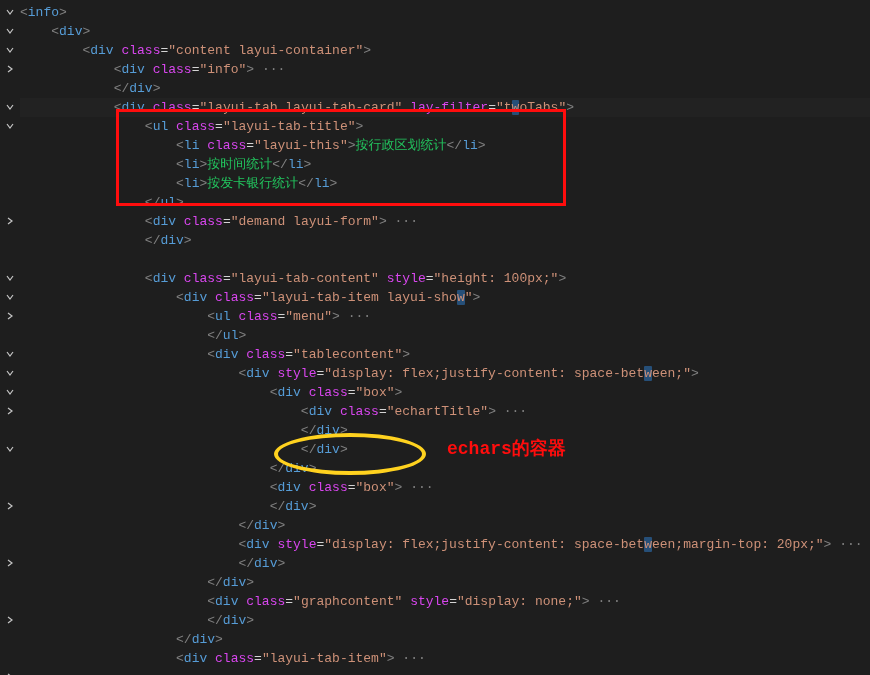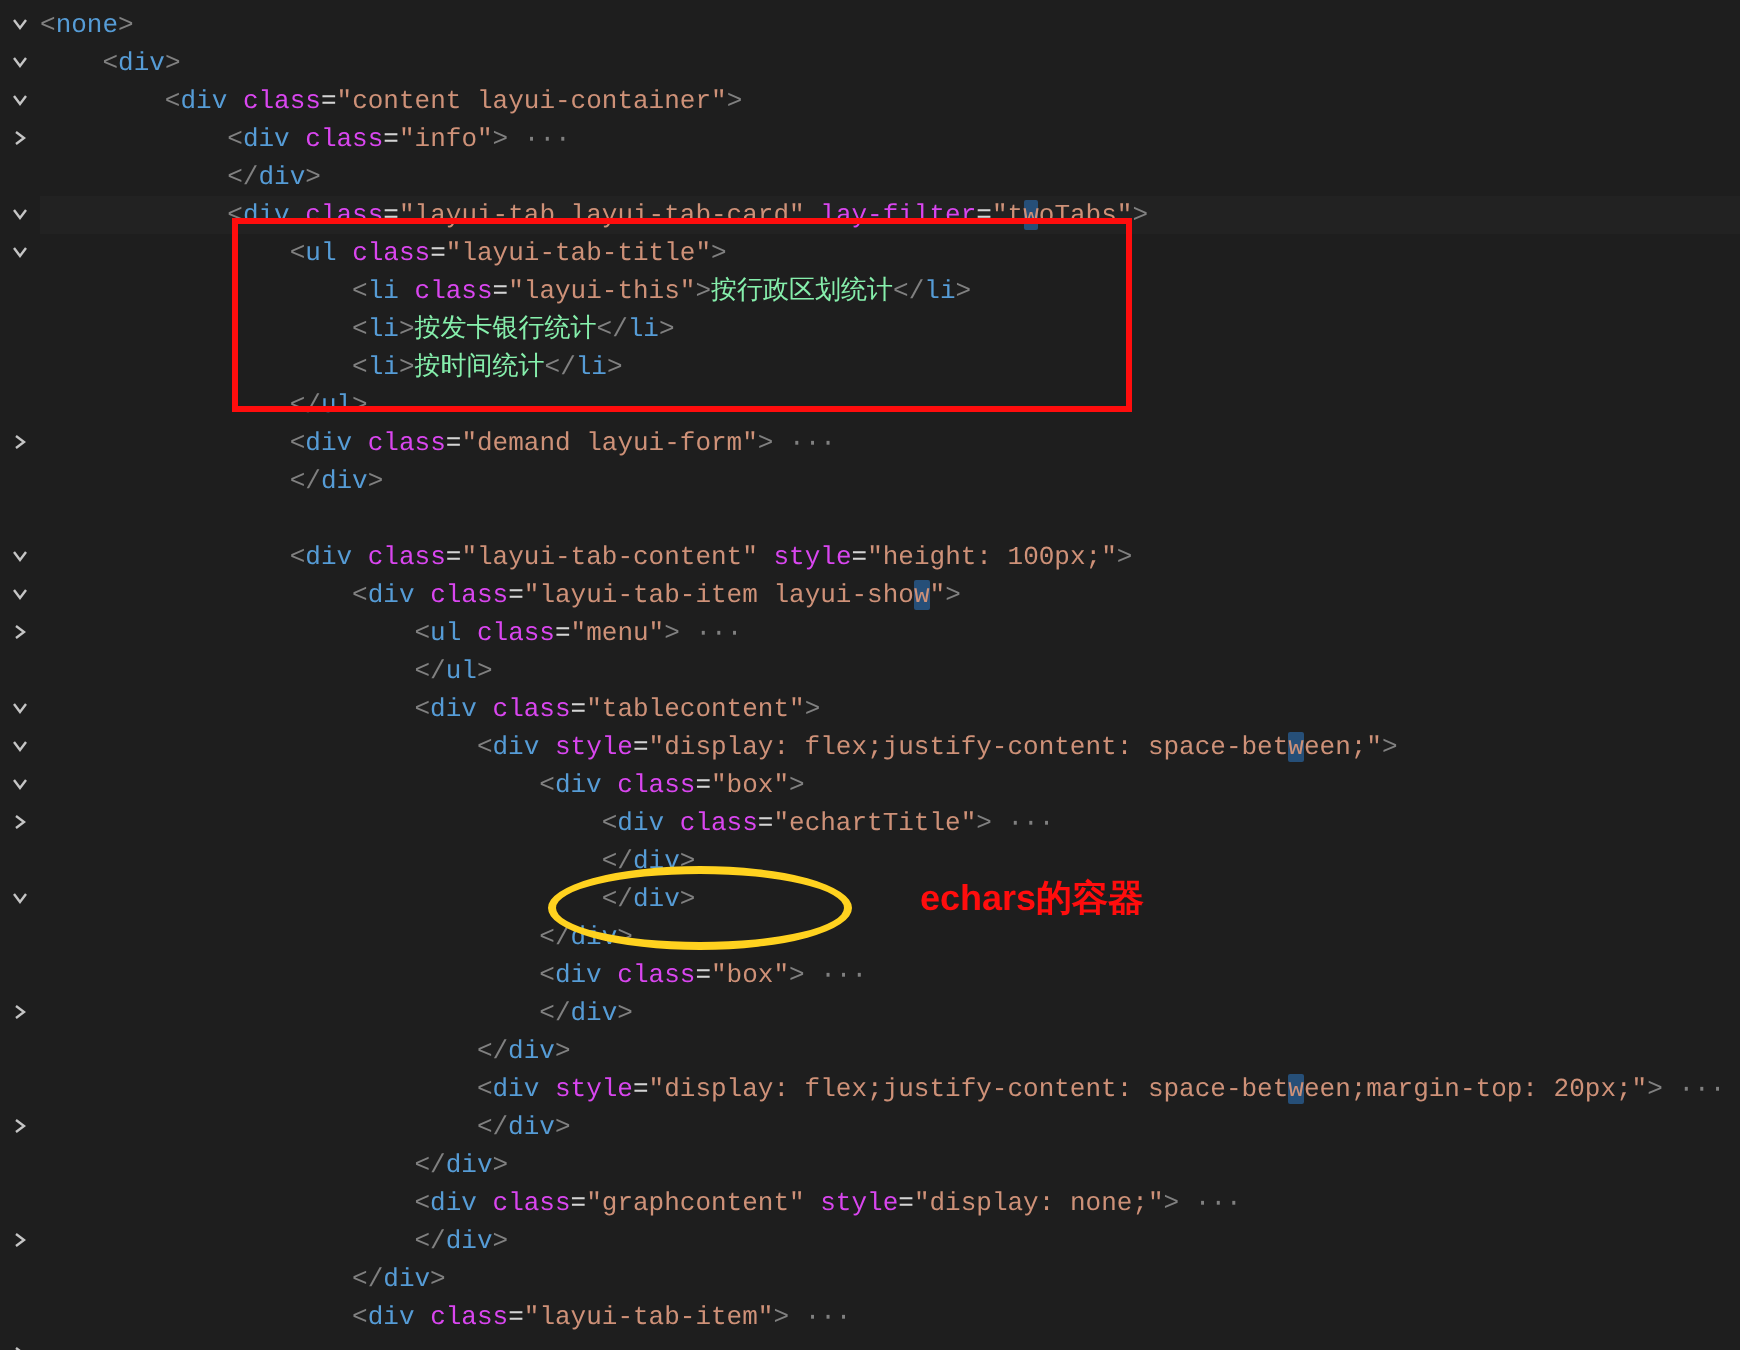--- a/index.html
+++ b/index.html
@@ -21,21 +21,21 @@
   }
   .line {
     white-space: pre;
     height: 19px;
   }
   .tag  { color: #569cd6; }
   .brk  { color: #808080; }
   .attr { color: #d946ef; }
   .str  { color: #ce9178; }
   .eq   { color: #d4d4d4; }
-  .txt  { color: #86efac; }
+  .txt  { color: #22c55e; }
   .fold { color: #808080; }
   .pad  { display:inline-block; }
   .caret {
     position:absolute; left:6px; width:8px; height:8px;
     display:inline-flex; align-items:center; justify-content:center;
   }
   .caret svg { width:8px; height:8px; }
   .hl { background:#264f78; border-radius:1px; }
 
   
@@ -63,21 +63,21 @@
     font-weight:600;
     color:#ff0d0d;
     pointer-events:none;
     z-index:6;
   }
 </style>
 </head>
 <body>
 
 <div class="editor" id="editor">
-    <div class="line"><span class="pad"></span><span class="brk">&lt;</span><span class="tag">none</span><span class="brk">&gt;</span></div>
+    <div class="line"><span class="pad"></span><span class="brk">&lt;</span><span class="tag">info</span><span class="brk">&gt;</span></div>
     <span class="caret" style="top: 8px;">
       <svg viewBox="0 0 8 8">
         <path d="M1 2 L4 6 L7 2" stroke="#c5c5c5" stroke-width="1.2" fill="none"></path>
       </svg>
     </span>
     <div class="line"><span class="pad">    </span><span class="brk">&lt;</span><span class="tag">div</span><span class="brk">&gt;</span></div>
     <span class="caret" style="top: 27px;">
       <svg viewBox="0 0 8 8">
         <path d="M1 2 L4 6 L7 2" stroke="#c5c5c5" stroke-width="1.2" fill="none"></path>
       </svg>
@@ -101,22 +101,22 @@
         <path d="M1 2 L4 6 L7 2" stroke="#c5c5c5" stroke-width="1.2" fill="none"></path>
       </svg>
     </span>
     <div class="line"><span class="pad">                </span><span class="brk">&lt;</span><span class="tag">ul</span> <span class="attr">class</span><span class="eq">=</span><span class="str">"layui-tab-title"</span><span class="brk">&gt;</span></div>
     <span class="caret" style="top: 122px;">
       <svg viewBox="0 0 8 8">
         <path d="M1 2 L4 6 L7 2" stroke="#c5c5c5" stroke-width="1.2" fill="none"></path>
       </svg>
     </span>
     <div class="line"><span class="pad">                    </span><span class="brk">&lt;</span><span class="tag">li</span> <span class="attr">class</span><span class="eq">=</span><span class="str">"layui-this"</span><span class="brk">&gt;</span><span class="txt">按行政区划统计</span><span class="brk">&lt;/</span><span class="tag">li</span><span class="brk">&gt;</span></div>
+    <div class="line"><span class="pad">                    </span><span class="brk">&lt;</span><span class="tag">li</span><span class="brk">&gt;</span><span class="txt">按时间统计</span><span class="brk">&lt;/</span><span class="tag">li</span><span class="brk">&gt;</span></div>
     <div class="line"><span class="pad">                    </span><span class="brk">&lt;</span><span class="tag">li</span><span class="brk">&gt;</span><span class="txt">按发卡银行统计</span><span class="brk">&lt;/</span><span class="tag">li</span><span class="brk">&gt;</span></div>
-    <div class="line"><span class="pad">                    </span><span class="brk">&lt;</span><span class="tag">li</span><span class="brk">&gt;</span><span class="txt">按时间统计</span><span class="brk">&lt;/</span><span class="tag">li</span><span class="brk">&gt;</span></div>
     <div class="line"><span class="pad">                </span><span class="brk">&lt;/</span><span class="tag">ul</span><span class="brk">&gt;</span></div>
     <div class="line"><span class="pad">                </span><span class="brk">&lt;</span><span class="tag">div</span> <span class="attr">class</span><span class="eq">=</span><span class="str">"demand layui-form"</span><span class="brk">&gt;</span><span class="fold">&nbsp;···</span></div>
     <span class="caret" style="top: 217px;">
       <svg viewBox="0 0 8 8">
         <path d="M2 1 L6 4 L2 7" stroke="#c5c5c5" stroke-width="1.2" fill="none"></path>
       </svg>
     </span>
     <div class="line"><span class="pad">                </span><span class="brk">&lt;/</span><span class="tag">div</span><span class="brk">&gt;</span></div>
     <div class="line"><span class="pad"></span></div>
     <div class="line"><span class="pad">                </span><span class="brk">&lt;</span><span class="tag">div</span> <span class="attr">class</span><span class="eq">=</span><span class="str">"layui-tab-content"</span> <span class="attr">style</span><span class="eq">=</span><span class="str">"height: 100px;"</span><span class="brk">&gt;</span></div>
@@ -197,13 +197,13 @@
     <div class="line"><span class="pad">                    </span><span class="brk">&lt;</span><span class="tag">div</span> <span class="attr">class</span><span class="eq">=</span><span class="str">"layui-tab-item"</span><span class="brk">&gt;</span><span class="fold">&nbsp;···</span></div>
     <span class="caret" style="top: 673px;">
       <svg viewBox="0 0 8 8">
         <path d="M2 1 L6 4 L2 7" stroke="#c5c5c5" stroke-width="1.2" fill="none"></path>
       </svg>
     </span>
   </div>
 
 <div class="redbox" id="redbox" style="top: 109px; left: 116px; width: 450px; height: 97px;"></div>
 <div class="ellipse" id="ellipse" style="top: 433px; left: 274px; width: 152px; height: 42px;"></div>
-<div class="anno-label" id="annolabel" style="top: 440px; left: 460px;">echars的容器</div>
+<div class="anno-label" id="annolabel" style="top: 440px; left: 447px; font-family: Liberation Mono, monospace;">echars的容器</div>
 
 </body></html>

